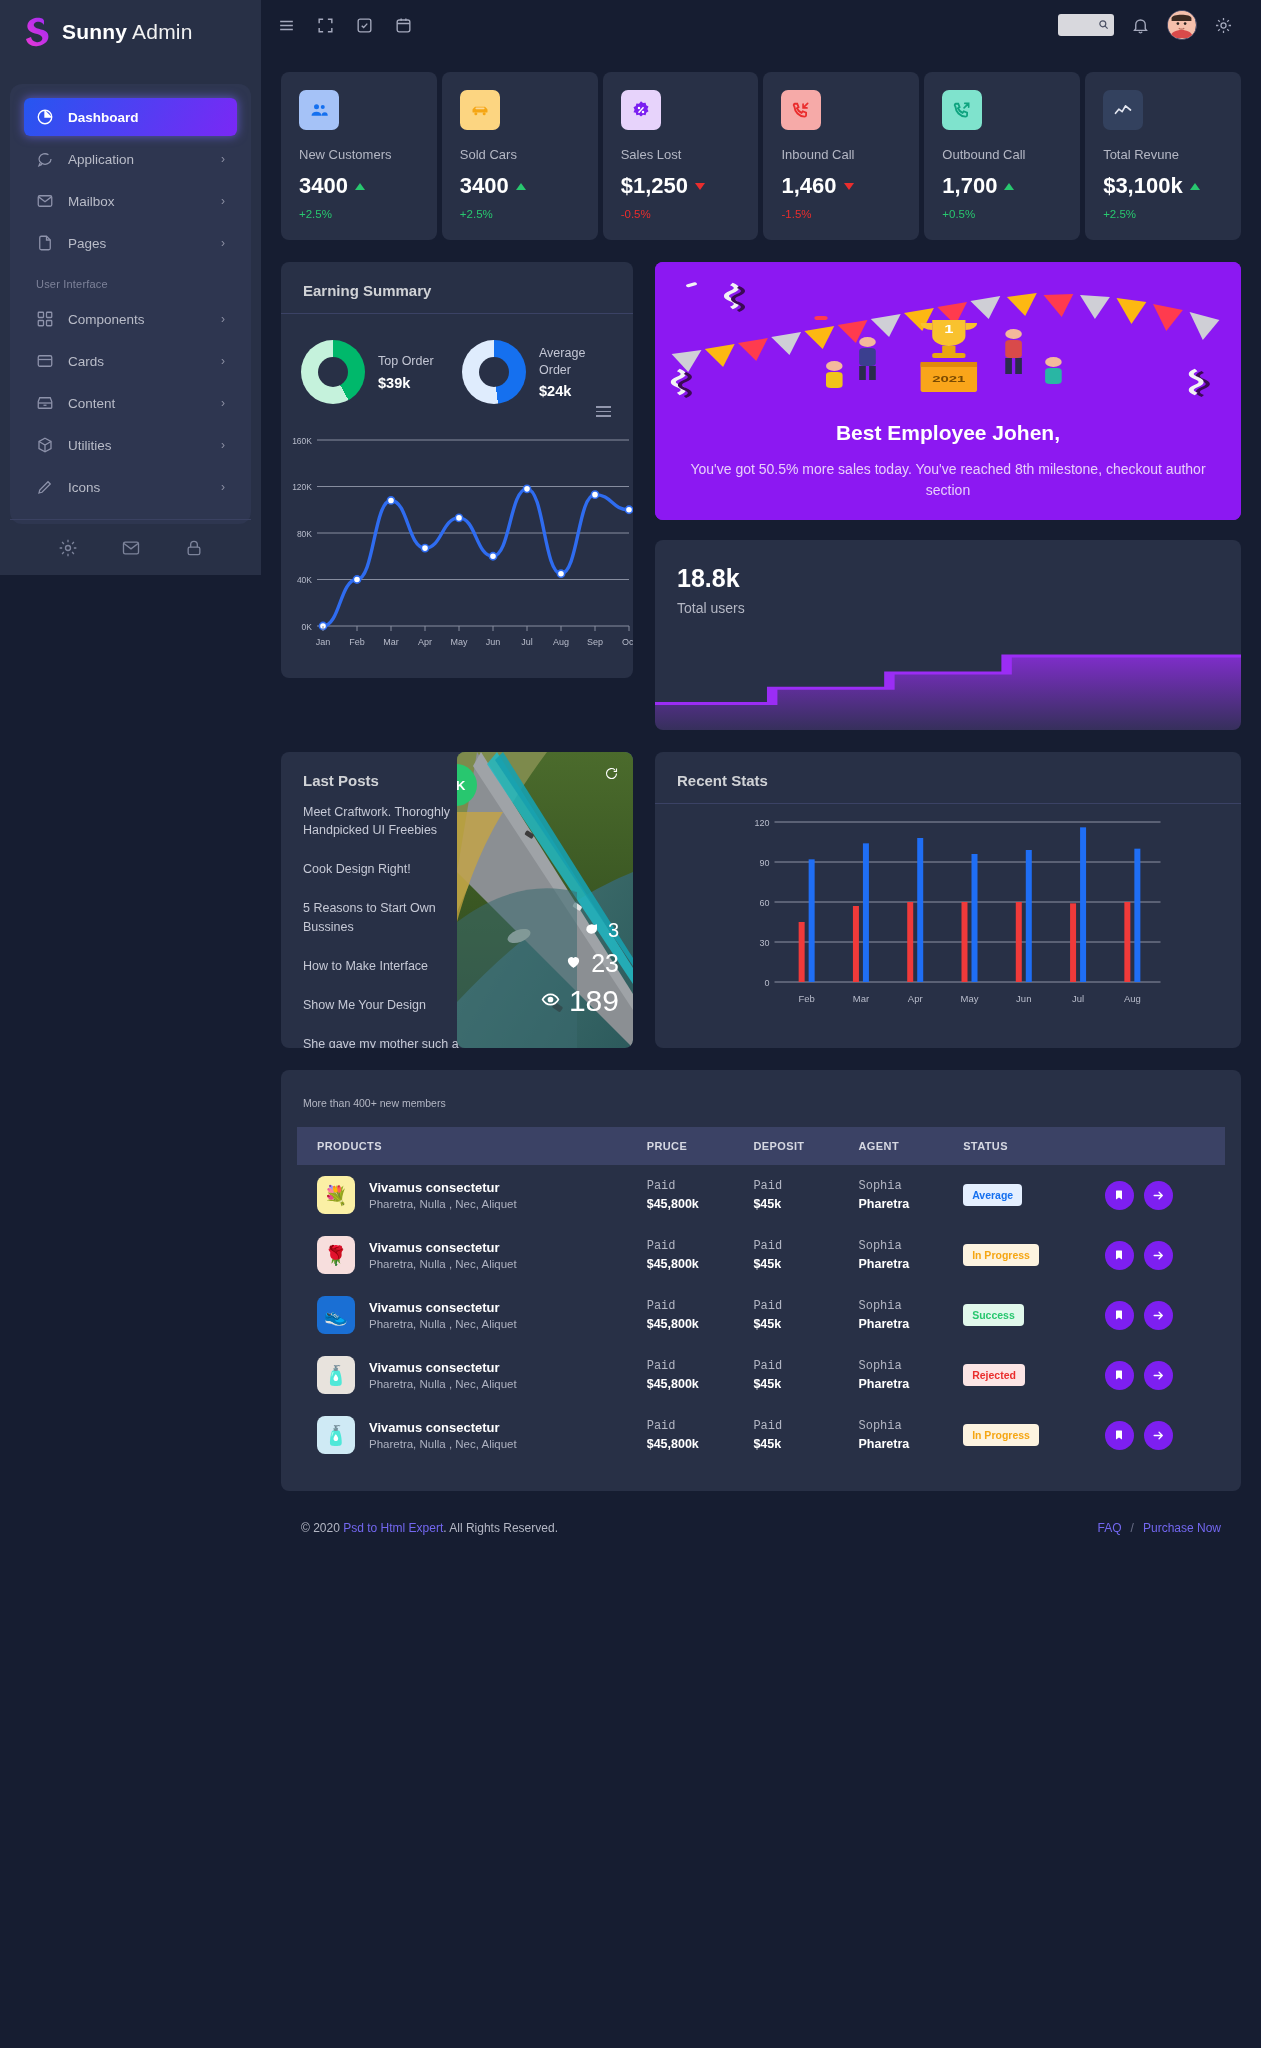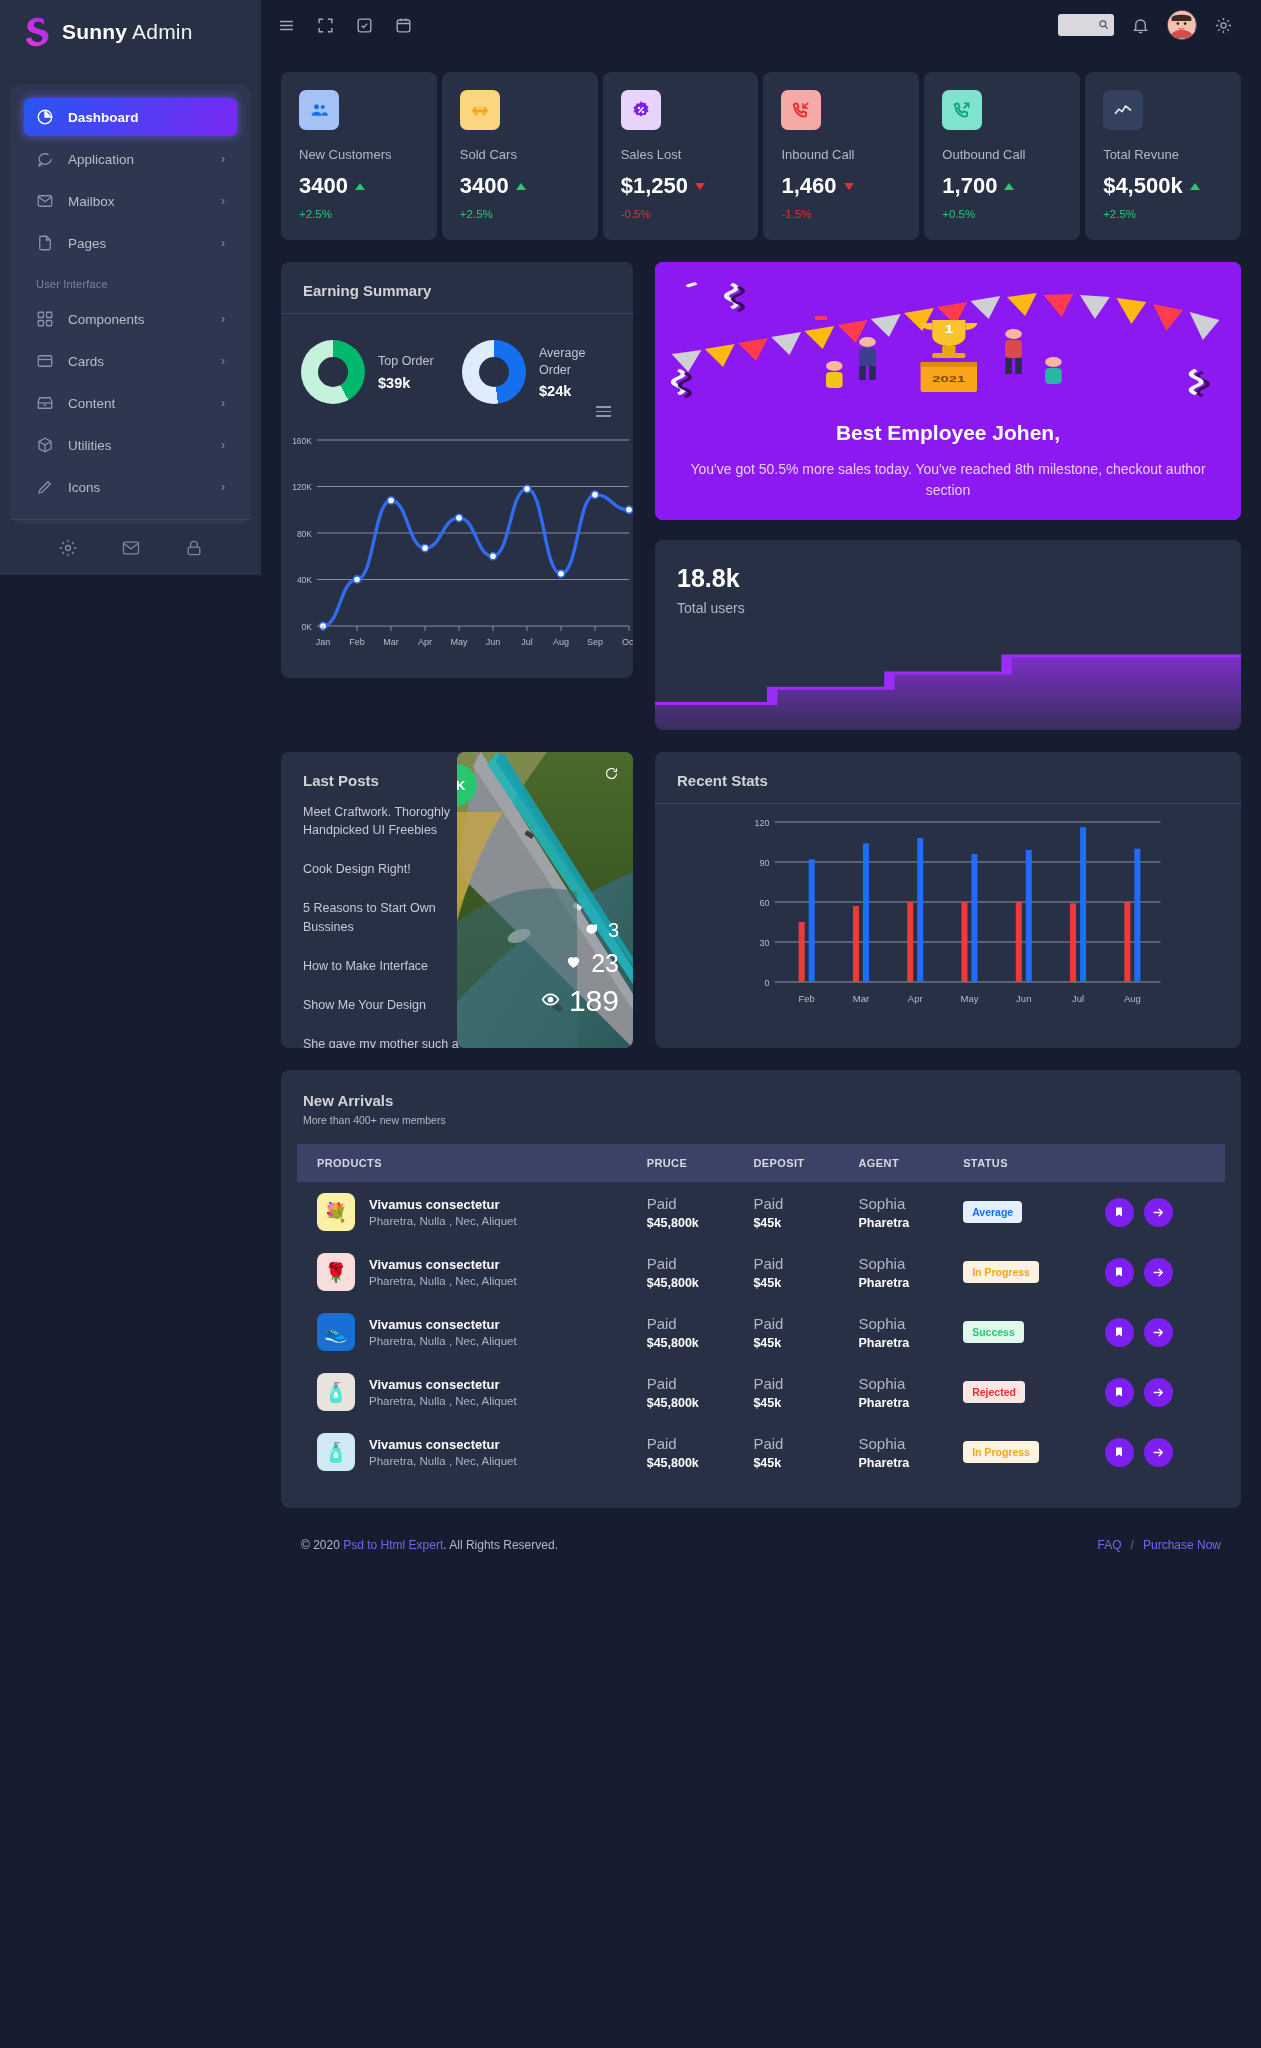--- a/index.html
+++ b/index.html
@@ -160,21 +160,21 @@
   thead th:first-child { padding-left: 20px; }
   tbody td { padding: 11px 10px; vertical-align: middle; }
   tbody td:first-child { padding-left: 20px; }
   .prod-cell { display: flex; align-items: center; gap: 14px; }
   .prod-img {
     width: 38px; height: 38px; border-radius: 8px; flex: 0 0 38px;
     display: flex; align-items: center; justify-content: center; font-size: 19px;
   }
   .prod-name { font-size: 13px; font-weight: 700; color: #fff; }
   .prod-desc { font-size: 11.5px; color: #adb1c0; margin-top: 3px; }
-  .tc-top { font-size: 15px; color: #b4b7c4; }
+  .tc-top { font-size: 12px; color: #b4b7c4; font-family: Liberation Mono, monospace; }
   .tc-bot { font-size: 12.5px; font-weight: 700; color: #fff; margin-top: 4px; }
   .pill {
     display: inline-block; font-size: 10.5px; font-weight: 600;
     padding: 5px 9px; border-radius: 4px;
   }
   .act { display: flex; gap: 10px; }
   .act-btn {
     width: 29px; height: 29px; border-radius: 50%; background: #7d1ff0;
     display: flex; align-items: center; justify-content: center; cursor: pointer;
   }
@@ -476,21 +476,21 @@
         <div class="stat-delta" style="color:#28c76f">+0.5%</div>
       </div>
       <div class="stat-card">
         <div class="stat-ic" style="background:#33415e">
           <svg width="20" height="20" viewBox="0 0 24 24" fill="none" stroke="#e3e6f0" stroke-width="2" stroke-linecap="round" stroke-linejoin="round">
             <path d="M3 16l4-5 4 3 4-7 6 5"></path>
           </svg>
         </div>
         <div class="stat-label">Total Revune</div>
         <div class="stat-val">
-          <span>$4,500k</span>
+          <span>$3,100k</span>
           <span class="tri-up" style="border-bottom:7px solid #28c76f"></span>
         </div>
         <div class="stat-delta" style="color:#28c76f">+2.5%</div>
       </div>
     </div>
 
   <div class="mid-row">
 
     <div class="earning card" style="position:relative;">
       <div class="card-head">
@@ -763,21 +763,20 @@
           <text x="357.5714285714286" y="198" text-anchor="middle" font-size="9.5" fill="#b8bccb" font-family="Liberation Sans, sans-serif">Jul</text>
           <rect x="403.8571428571429" width="6" y="98" height="80" fill="#f03a3a"></rect>
           <rect x="413.8571428571429" width="6" y="44.66666666666666" height="133.33333333333334" fill="#1f6ef5"></rect>
           <text x="411.8571428571429" y="198" text-anchor="middle" font-size="9.5" fill="#b8bccb" font-family="Liberation Sans, sans-serif">Aug</text>
         </svg>
     </div>
   </div>
 
   <div class="arrivals">
     <div class="card-head" style="padding:22px 22px 18px 22px;">
-      <div class="card-title">New Arrivals</div>
       <div class="card-sub">More than 400+ new members</div>
     </div>
     <div style="padding:0 16px;">
       <table>
         <thead>
             <tr id="thRow">
               <th>PRODUCTS</th>
               <th>PRUCE</th>
               <th>DEPOSIT</th>
               <th>AGENT</th>

